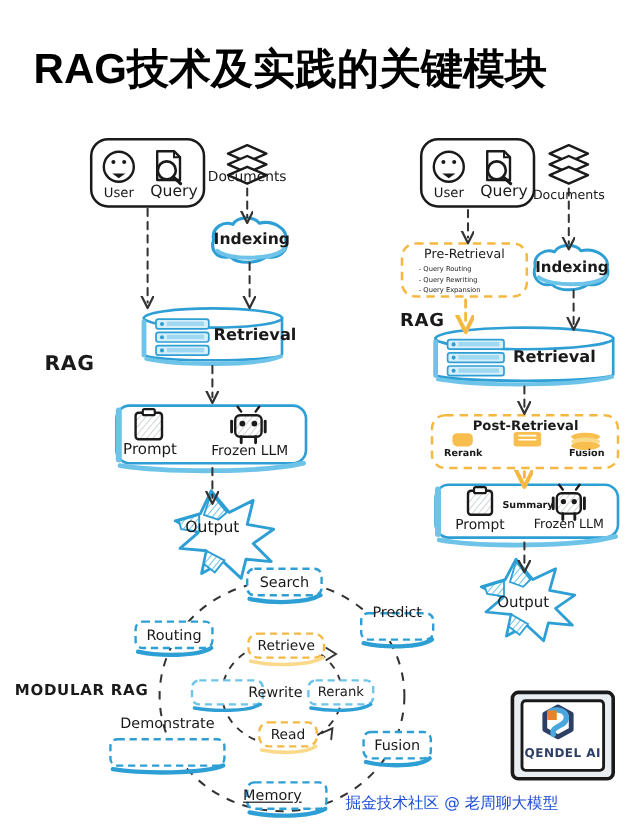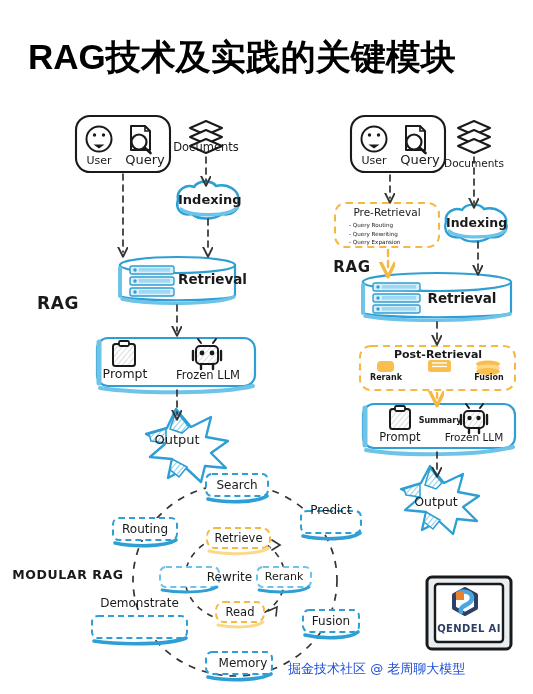--- a/index.html
+++ b/index.html
@@ -381,21 +381,21 @@
 <div class="node-txt" style="left:368px;top:373px;width:36px;font-size:8px;font-weight:600;">Rerank</div>
 <div class="node-txt" style="left:417px;top:373px;width:46px;font-size:8px;font-weight:700;margin-top:43px;">Summary</div>
 <div class="node-txt" style="left:471px;top:373px;width:36px;font-size:8px;font-weight:600;">Fusion</div>
 <div class="node-txt" style="left:377px;top:430px;width:46px;font-size:11.5px;">Prompt</div>
 <div class="node-txt" style="left:442px;top:431px;width:64px;font-size:10.5px;">Frozen LLM</div>
 <div class="node-txt" style="left:410px;top:494px;width:52px;font-size:12.5px;">Output</div>
 
 <div class="node-txt" style="left:206px;top:478px;width:62px;font-size:12px;">Search</div>
 <div class="node-txt" style="left:301px;top:503px;width:60px;font-size:12px;">Predict</div>
 <div class="node-txt" style="left:303px;top:614px;width:56px;font-size:12px;">Fusion</div>
-<div class="node-txt" style="left:210px;top:656px;width:66px;font-size:12px;">Memory</div>
+<div class="node-txt" style="left:194px;top:656px;width:66px;font-size:12px;text-decoration:underline;">Memory</div>
 <div class="node-txt" style="left:92px;top:596px;width:95px;font-size:12px;">Demonstrate</div>
 <div class="node-txt" style="left:113px;top:522px;width:64px;font-size:12px;">Routing</div>
 
 <div class="node-txt" style="left:207px;top:531px;width:63px;font-size:11.5px;">Retrieve</div>
 <div class="node-txt" style="left:257px;top:570px;width:54px;font-size:11px;">Rerank</div>
 <div class="node-txt" style="left:216px;top:605px;width:48px;font-size:11.5px;">Read</div>
 <div class="node-txt" style="left:160px;top:570px;width:59px;font-size:12px;margin-left:40px;">Rewrite</div>
 
 <div class="node-txt" style="left:430px;top:623px;width:78px;font-size:10px;font-weight:700;color:#2e3f66;letter-spacing:.4px;">QENDEL AI</div>
 

